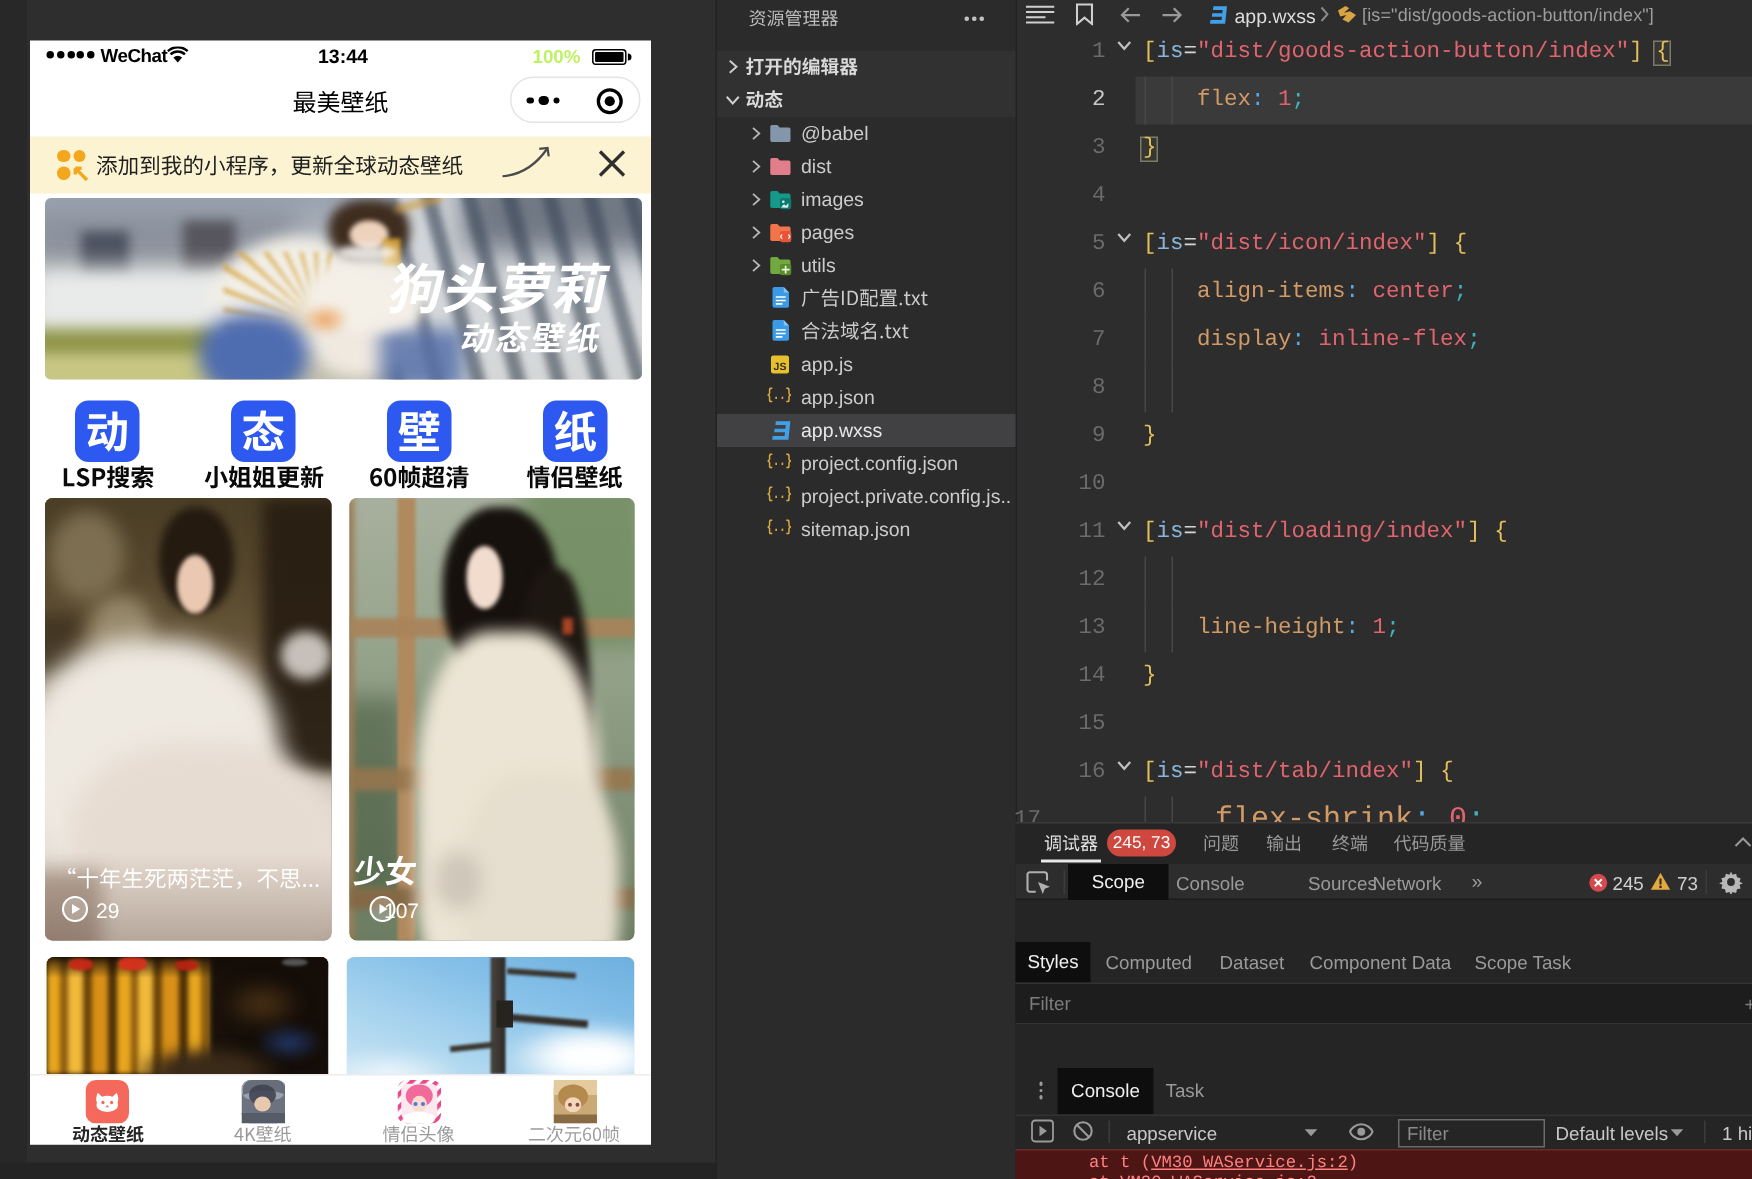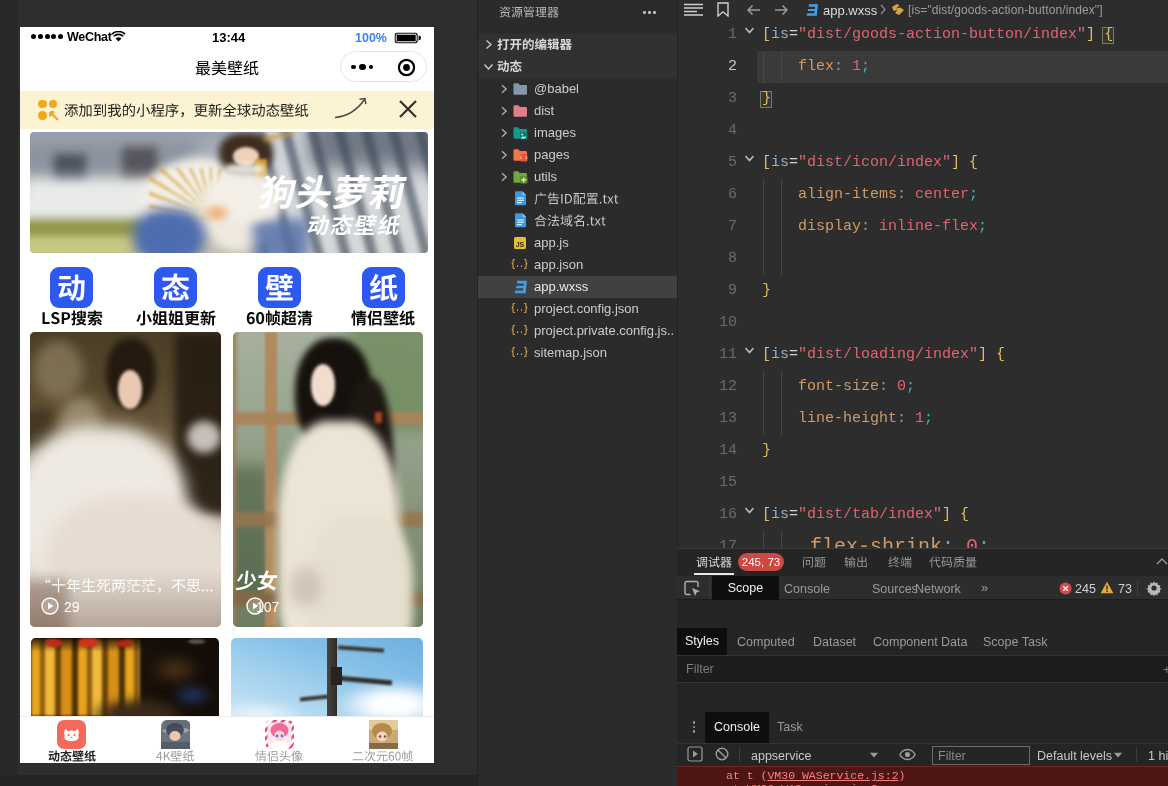--- a/index.html
+++ b/index.html
@@ -9,21 +9,21 @@
     <span style="position:absolute;left:44.6px;top:33.5px;width:5px;height:5px;border-radius:50%;background:#000"></span>
     <span style="position:absolute;left:51.4px;top:33.5px;width:5px;height:5px;border-radius:50%;background:#000"></span>
     <span style="position:absolute;left:58.2px;top:33.5px;width:5px;height:5px;border-radius:50%;background:#000"></span>
     <div style="position:absolute;left:67px;top:30px;font-size:12.5px;font-weight:600;color:#000;letter-spacing:-0.3px">WeChat</div>
     <svg style="position:absolute;left:111px;top:31px" width="15" height="12" viewBox="0 0 15 12">
       <path d="M7.5 10.6 L4.6 7.4 A4.6 4.6 0 0 1 10.4 7.4 Z" fill="#000"></path>
       <path d="M2.7 5.3 A6.9 6.9 0 0 1 12.3 5.3" stroke="#000" stroke-width="1.6" fill="none"></path>
       <path d="M0.9 3.1 A9.6 9.6 0 0 1 14.1 3.1" stroke="#000" stroke-width="1.6" fill="none"></path>
     </svg>
     <div style="position:absolute;left:212px;top:30px;font-size:13px;font-weight:600;color:#000">13:44</div>
-    <div style="position:absolute;left:355px;top:30.5px;font-size:12.5px;font-weight:600;color:#3b82f6">100%</div>
+    <div style="position:absolute;left:355px;top:30.5px;font-size:12.5px;font-weight:600;color:#bef264">100%</div>
     <svg style="position:absolute;left:394px;top:32px" width="28" height="12" viewBox="0 0 28 12">
       <rect x="0.7" y="0.7" width="23" height="10.6" rx="2.4" fill="#000"></rect>
       <rect x="2.2" y="2.2" width="20" height="7.6" rx="1.2" fill="#000" stroke="#fff" stroke-width="1"></rect>
       <path d="M24.6 3.6 v4.8 a2.4 2.4 0 0 0 0-4.8" fill="#000"></path>
     </svg>
     <svg style="position:absolute;overflow:visible;left:195px;top:60px" width="65" height="21">
       <path d="M4 3.9H12V5.1H4ZM4 2H12V3.1H4ZM2.8 1.2V5.9H13.2V1.2ZM6.3 7.8V8.9H3.4V7.8ZM0.8 13.4 0.9 14.5 6.3 13.8V15.4H7.5V13.7L8.4 13.6V12.6L7.5 12.7V7.8H15.2V6.8H0.8V7.8H2.3V13.2ZM8.1 8.8V9.8H9.1L8.8 9.9C9.2 11.1 9.9 12.1 10.7 13C9.9 13.6 8.9 14.1 7.9 14.4C8.1 14.6 8.4 15.1 8.5 15.3C9.5 14.9 10.6 14.4 11.5 13.7C12.4 14.4 13.5 15 14.7 15.3C14.9 15 15.2 14.6 15.4 14.4C14.3 14.1 13.2 13.6 12.3 12.9C13.4 11.9 14.2 10.6 14.7 9.1L14 8.8L13.8 8.8ZM9.8 9.8H13.3C12.9 10.7 12.3 11.6 11.5 12.3C10.8 11.6 10.2 10.7 9.8 9.8ZM6.3 9.8V10.9H3.4V9.8ZM6.3 11.8V12.8L3.4 13.1V11.8Z M27.1 0.6C26.8 1.3 26.2 2.2 25.7 2.9H21.5L22.1 2.6C21.8 2 21.2 1.2 20.7 0.6L19.6 1C20.1 1.6 20.6 2.3 20.9 2.9H17.6V4H23.4V5.3H18.4V6.3H23.4V7.7H16.9V8.7H23.2C23.2 9.2 23.1 9.6 23 10H17.3V11.1H22.7C21.9 12.7 20.3 13.7 16.7 14.2C16.9 14.5 17.2 15 17.3 15.3C21.4 14.6 23.1 13.3 23.9 11.2C25.2 13.5 27.4 14.8 30.6 15.3C30.8 15 31.1 14.5 31.4 14.2C28.4 13.9 26.3 12.8 25.2 11.1H31V10H24.3C24.4 9.6 24.4 9.2 24.5 8.7H31.2V7.7H24.6V6.3H29.7V5.3H24.6V4H30.4V2.9H27.1C27.5 2.3 28 1.6 28.4 1Z M35.3 6.7H38.4V8.4H35.3ZM42.6 0.8C42.7 1.2 42.8 1.5 42.9 1.8H40V2.8H41.9L41 3C41.2 3.5 41.4 4.1 41.5 4.6H39.6V5.6H42.8V6.9H39.9V7.9H42.8V9.7H44V7.9H46.9V6.9H44V5.6H47.3V4.6H45.2C45.4 4.1 45.7 3.6 45.9 3L44.8 2.8C44.7 3.3 44.4 4.1 44.2 4.6H42.2L42.5 4.5C42.5 4.1 42.2 3.3 41.9 2.8H46.9V1.8H44.1C44 1.4 43.9 1 43.6 0.6ZM33.6 1.2V4C33.6 5.4 33.5 7.4 32.5 8.8C32.7 8.9 33.1 9.4 33.3 9.6C33.8 8.9 34.1 8 34.3 7.2V9.4H39.4V5.8H34.6C34.6 5.4 34.6 5.1 34.6 4.7H39.2V1.2ZM34.7 2.1H38.1V3.8H34.7ZM39.4 9.7V10.9H34.4V12H39.4V13.9H32.7V14.9H47.3V13.9H40.6V12H45.7V10.9H40.6V9.7Z M48.7 13.2 48.9 14.4C50.5 14 52.5 13.5 54.4 13L54.3 12C52.2 12.5 50.1 12.9 48.7 13.2ZM49 7.3C49.3 7.2 49.6 7.1 51.7 6.8C51 7.9 50.3 8.7 50 9.1C49.5 9.6 49.1 10 48.8 10.1C48.9 10.4 49.1 10.8 49.1 11.1V11.2L49.2 11.2C49.5 11 50.1 10.8 54.4 9.9C54.4 9.7 54.4 9.2 54.4 8.9L50.9 9.6C52.1 8.2 53.4 6.4 54.4 4.7L53.4 4.1C53.2 4.7 52.8 5.2 52.5 5.8L50.3 6C51.2 4.6 52.2 2.8 53 1.1L51.9 0.6C51.2 2.6 50 4.7 49.6 5.2C49.2 5.7 48.9 6.1 48.6 6.2C48.8 6.5 49 7.1 49 7.3ZM55 15.4C55.3 15.2 55.8 14.9 59.1 13.8C59 13.6 59 13.1 59 12.8L56.2 13.6V8H59.1C59.5 12.2 60.3 15.2 61.9 15.2C62.9 15.2 63.3 14.5 63.4 12.1C63.2 12 62.7 11.7 62.5 11.5C62.4 13.3 62.3 14 62 14C61.2 14 60.6 11.7 60.3 8H63V6.8H60.2C60.1 5.5 60.1 4 60.1 2.4C61.1 2.2 62 2 62.8 1.7L61.9 0.8C60.3 1.3 57.5 1.8 55.1 2.1V13.3C55.1 14 54.7 14.3 54.5 14.4C54.7 14.7 54.9 15.1 55 15.4ZM59.1 6.8H56.2V3C57.1 2.9 58 2.7 58.9 2.6C58.9 4.1 59 5.5 59.1 6.8Z" fill="#000"></path>
     </svg>
     <div style="position:absolute;left:340px;top:51px;width:87px;height:31px;border:1px solid #e4e4e4;border-radius:15.5px;background:#fff"></div>
     <div style="position:absolute;left:350.8px;top:64.5px;width:4.8px;height:4.8px;border-radius:50%;background:#000"></div>
@@ -390,34 +390,33 @@
     <div style="position:absolute;left:762px;top:275px;font-size:15px;line-height:32px;font-family:'Liberation Mono',monospace;white-space:pre"><span style="color:#e2bf59">}</span></div>
     <div style="position:absolute;left:676px;top:307px;width:61px;text-align:right;font-size:15px;line-height:32px;color:#6b6b6b;font-family:'Liberation Mono',monospace">10</div>
     <div style="position:absolute;left:676px;top:339px;width:61px;text-align:right;font-size:15px;line-height:32px;color:#6b6b6b;font-family:'Liberation Mono',monospace">11</div>
     <svg style="position:absolute;left:743px;top:344px" width="13" height="13" viewBox="0 0 13 13">
       <path d="M2.5 4 L6.5 8.5 L10.5 4" stroke="#c0c0c0" stroke-width="1.5" fill="none"></path>
     </svg>
     <div style="position:absolute;left:762px;top:339px;font-size:15px;line-height:32px;font-family:'Liberation Mono',monospace;white-space:pre"><span style="color:#e2bf59">[</span><span style="color:#8ab4d8">is</span><span style="color:#d4d4d4">=</span><span style="color:#e0646e">"dist/loading/index"</span><span style="color:#e2bf59">]</span> <span style="color:#e2bf59">{</span></div>
     <div style="position:absolute;left:676px;top:371px;width:61px;text-align:right;font-size:15px;line-height:32px;color:#6b6b6b;font-family:'Liberation Mono',monospace">12</div>
     <div style="position:absolute;left:763px;top:371px;width:1px;height:32px;background:#474747"></div>
     <div style="position:absolute;left:781px;top:371px;width:1px;height:32px;background:#474747"></div>
-    <div style="position:absolute;left:762px;top:371px;font-size:15px;line-height:32px;font-family:'Liberation Mono',monospace;white-space:pre">    <span style="color:#d19a66">font-size</span><span style="color:#56a8e8">:</span> <span style="color:#e0646e">0</span><span style="color:#3fb1b8">;</span></div>
     <div style="position:absolute;left:676px;top:403px;width:61px;text-align:right;font-size:15px;line-height:32px;color:#6b6b6b;font-family:'Liberation Mono',monospace">13</div>
     <div style="position:absolute;left:763px;top:403px;width:1px;height:32px;background:#474747"></div>
     <div style="position:absolute;left:781px;top:403px;width:1px;height:32px;background:#474747"></div>
     <div style="position:absolute;left:762px;top:403px;font-size:15px;line-height:32px;font-family:'Liberation Mono',monospace;white-space:pre">    <span style="color:#d19a66">line-height</span><span style="color:#56a8e8">:</span> <span style="color:#e0646e">1</span><span style="color:#3fb1b8">;</span></div>
     <div style="position:absolute;left:676px;top:435px;width:61px;text-align:right;font-size:15px;line-height:32px;color:#6b6b6b;font-family:'Liberation Mono',monospace">14</div>
     <div style="position:absolute;left:762px;top:435px;font-size:15px;line-height:32px;font-family:'Liberation Mono',monospace;white-space:pre"><span style="color:#e2bf59">}</span></div>
     <div style="position:absolute;left:676px;top:467px;width:61px;text-align:right;font-size:15px;line-height:32px;color:#6b6b6b;font-family:'Liberation Mono',monospace">15</div>
     <div style="position:absolute;left:676px;top:499px;width:61px;text-align:right;font-size:15px;line-height:32px;color:#6b6b6b;font-family:'Liberation Mono',monospace">16</div>
     <svg style="position:absolute;left:743px;top:504px" width="13" height="13" viewBox="0 0 13 13">
       <path d="M2.5 4 L6.5 8.5 L10.5 4" stroke="#c0c0c0" stroke-width="1.5" fill="none"></path>
     </svg>
     <div style="position:absolute;left:762px;top:499px;font-size:15px;line-height:32px;font-family:'Liberation Mono',monospace;white-space:pre"><span style="color:#e2bf59">[</span><span style="color:#8ab4d8">is</span><span style="color:#d4d4d4">=</span><span style="color:#e0646e">"dist/tab/index"</span><span style="color:#e2bf59">]</span> <span style="color:#e2bf59">{</span></div>
-    <div style="position:absolute;left:676px;top:531px;width:61px;text-align:right;font-size:15px;line-height:32px;color:#6b6b6b;font-family:'Liberation Mono',monospace">17</div>
+    <div style="position:absolute;left:676px;top:531px;width:61px;text-align:left;font-size:15px;line-height:32px;color:#6b6b6b;font-family:'Liberation Mono',monospace">17</div>
     <div style="position:absolute;left:763px;top:531px;width:1px;height:32px;background:#474747"></div>
     <div style="position:absolute;left:781px;top:531px;width:1px;height:32px;background:#474747"></div>
     <div style="position:absolute;left:762px;top:531px;font-size:20px;line-height:32px;font-family:Liberation Mono, monospace;white-space:pre">    <span style="color:#d19a66">flex-shrink</span><span style="color:#56a8e8">:</span> <span style="color:#e0646e">0</span><span style="color:#3fb1b8">;</span></div>
     <div style="position:absolute;left:677px;top:548px;width:491px;height:238px;background:#252526;border-top:1px solid #3a3a3a"></div>
     <svg style="position:absolute;overflow:visible;left:696px;top:556px;" width="37" height="16">
       <path d="M1.3 1.3C1.9 1.8 2.7 2.7 3.1 3.2L3.7 2.5C3.3 2 2.5 1.3 1.8 0.7ZM0.5 4.2V5.1H2.2V9.3C2.2 9.9 1.8 10.4 1.5 10.6C1.7 10.7 2 11 2.1 11.2C2.3 11 2.5 10.7 4.1 9.5C4 10 3.7 10.6 3.4 11C3.6 11.1 3.9 11.4 4.1 11.5C5.2 9.9 5.4 7.3 5.4 5.5V1.8H10.3V10.4C10.3 10.6 10.2 10.7 10 10.7C9.9 10.7 9.3 10.7 8.7 10.7C8.8 10.9 8.9 11.3 9 11.5C9.8 11.5 10.3 11.5 10.7 11.3C11 11.2 11.1 10.9 11.1 10.4V1H4.6V5.5C4.6 6.6 4.6 8 4.2 9.2C4.1 9 4 8.8 4 8.6L3.1 9.3V4.2ZM7.4 2.2V3.2H6.1V3.9H7.4V5.1H5.9V5.8H9.8V5.1H8.2V3.9H9.5V3.2H8.2V2.2ZM6.1 6.8V10.1H6.8V9.6H9.4V6.8ZM6.8 7.5H8.7V8.9H6.8Z M13.4 1.3C14.1 1.8 14.8 2.6 15.2 3L15.8 2.4C15.4 1.9 14.7 1.2 14 0.7ZM21.3 1C21.8 1.5 22.4 2.3 22.6 2.7L23.3 2.3C23 1.8 22.5 1.1 21.9 0.6ZM12.6 4.2V5.1H14.3V9.4C14.3 9.9 13.9 10.3 13.7 10.4C13.8 10.6 14.1 11 14.1 11.2C14.3 11 14.7 10.8 16.7 9.4C16.6 9.2 16.5 8.9 16.5 8.6L15.1 9.5V4.2ZM20.1 0.5 20.1 3H16.2V3.8H20.2C20.4 8.4 20.9 11.4 22.4 11.5C22.9 11.5 23.4 11 23.6 9C23.4 8.9 23.1 8.6 22.9 8.5C22.8 9.6 22.7 10.3 22.5 10.3C21.7 10.3 21.2 7.5 21 3.8H23.5V3H21C21 2.2 21 1.4 21 0.5ZM16.3 9.8 16.6 10.7C17.6 10.4 18.9 10 20.1 9.6L20 8.8L18.6 9.2V6.4H19.8V5.6H16.5V6.4H17.8V9.4Z M26.4 1.8H28.4V3.5H26.4ZM31.5 1.8H33.6V3.5H31.5ZM31.4 4.8C31.9 4.9 32.5 5.2 32.9 5.5H29.4C29.7 5.1 29.9 4.7 30.1 4.3L29.2 4.2V1H25.5V4.3H29.2C29 4.7 28.7 5.1 28.4 5.5H24.6V6.3H27.6C26.8 7 25.7 7.7 24.4 8.2C24.5 8.4 24.8 8.7 24.9 8.9L25.5 8.6V11.5H26.4V11.2H28.4V11.4H29.2V7.8H27C27.7 7.4 28.3 6.9 28.8 6.3H31C31.5 6.9 32.1 7.4 32.9 7.8H30.7V11.5H31.5V11.2H33.6V11.4H34.5V8.6L35.1 8.8C35.2 8.6 35.5 8.2 35.7 8.1C34.4 7.8 33 7.1 32.1 6.3H35.4V5.5H33.3L33.6 5.2C33.2 4.9 32.4 4.5 31.8 4.3ZM30.6 1V4.3H34.5V1ZM26.4 10.4V8.6H28.4V10.4ZM31.5 10.4V8.6H33.6V10.4Z" fill="#e8e8e8"></path>
     </svg>
     <div style="position:absolute;left:694px;top:572.5px;width:40px;height:2px;background:#e8e8e8"></div>
     <div style="position:absolute;left:738px;top:552.5px;width:46px;height:18px;border-radius:9px;background:#ce4840;color:#fff;font-size:11.5px;text-align:center;line-height:18px">245, 73</div>
     <svg style="position:absolute;overflow:visible;left:802px;top:556px;" width="25" height="16">

